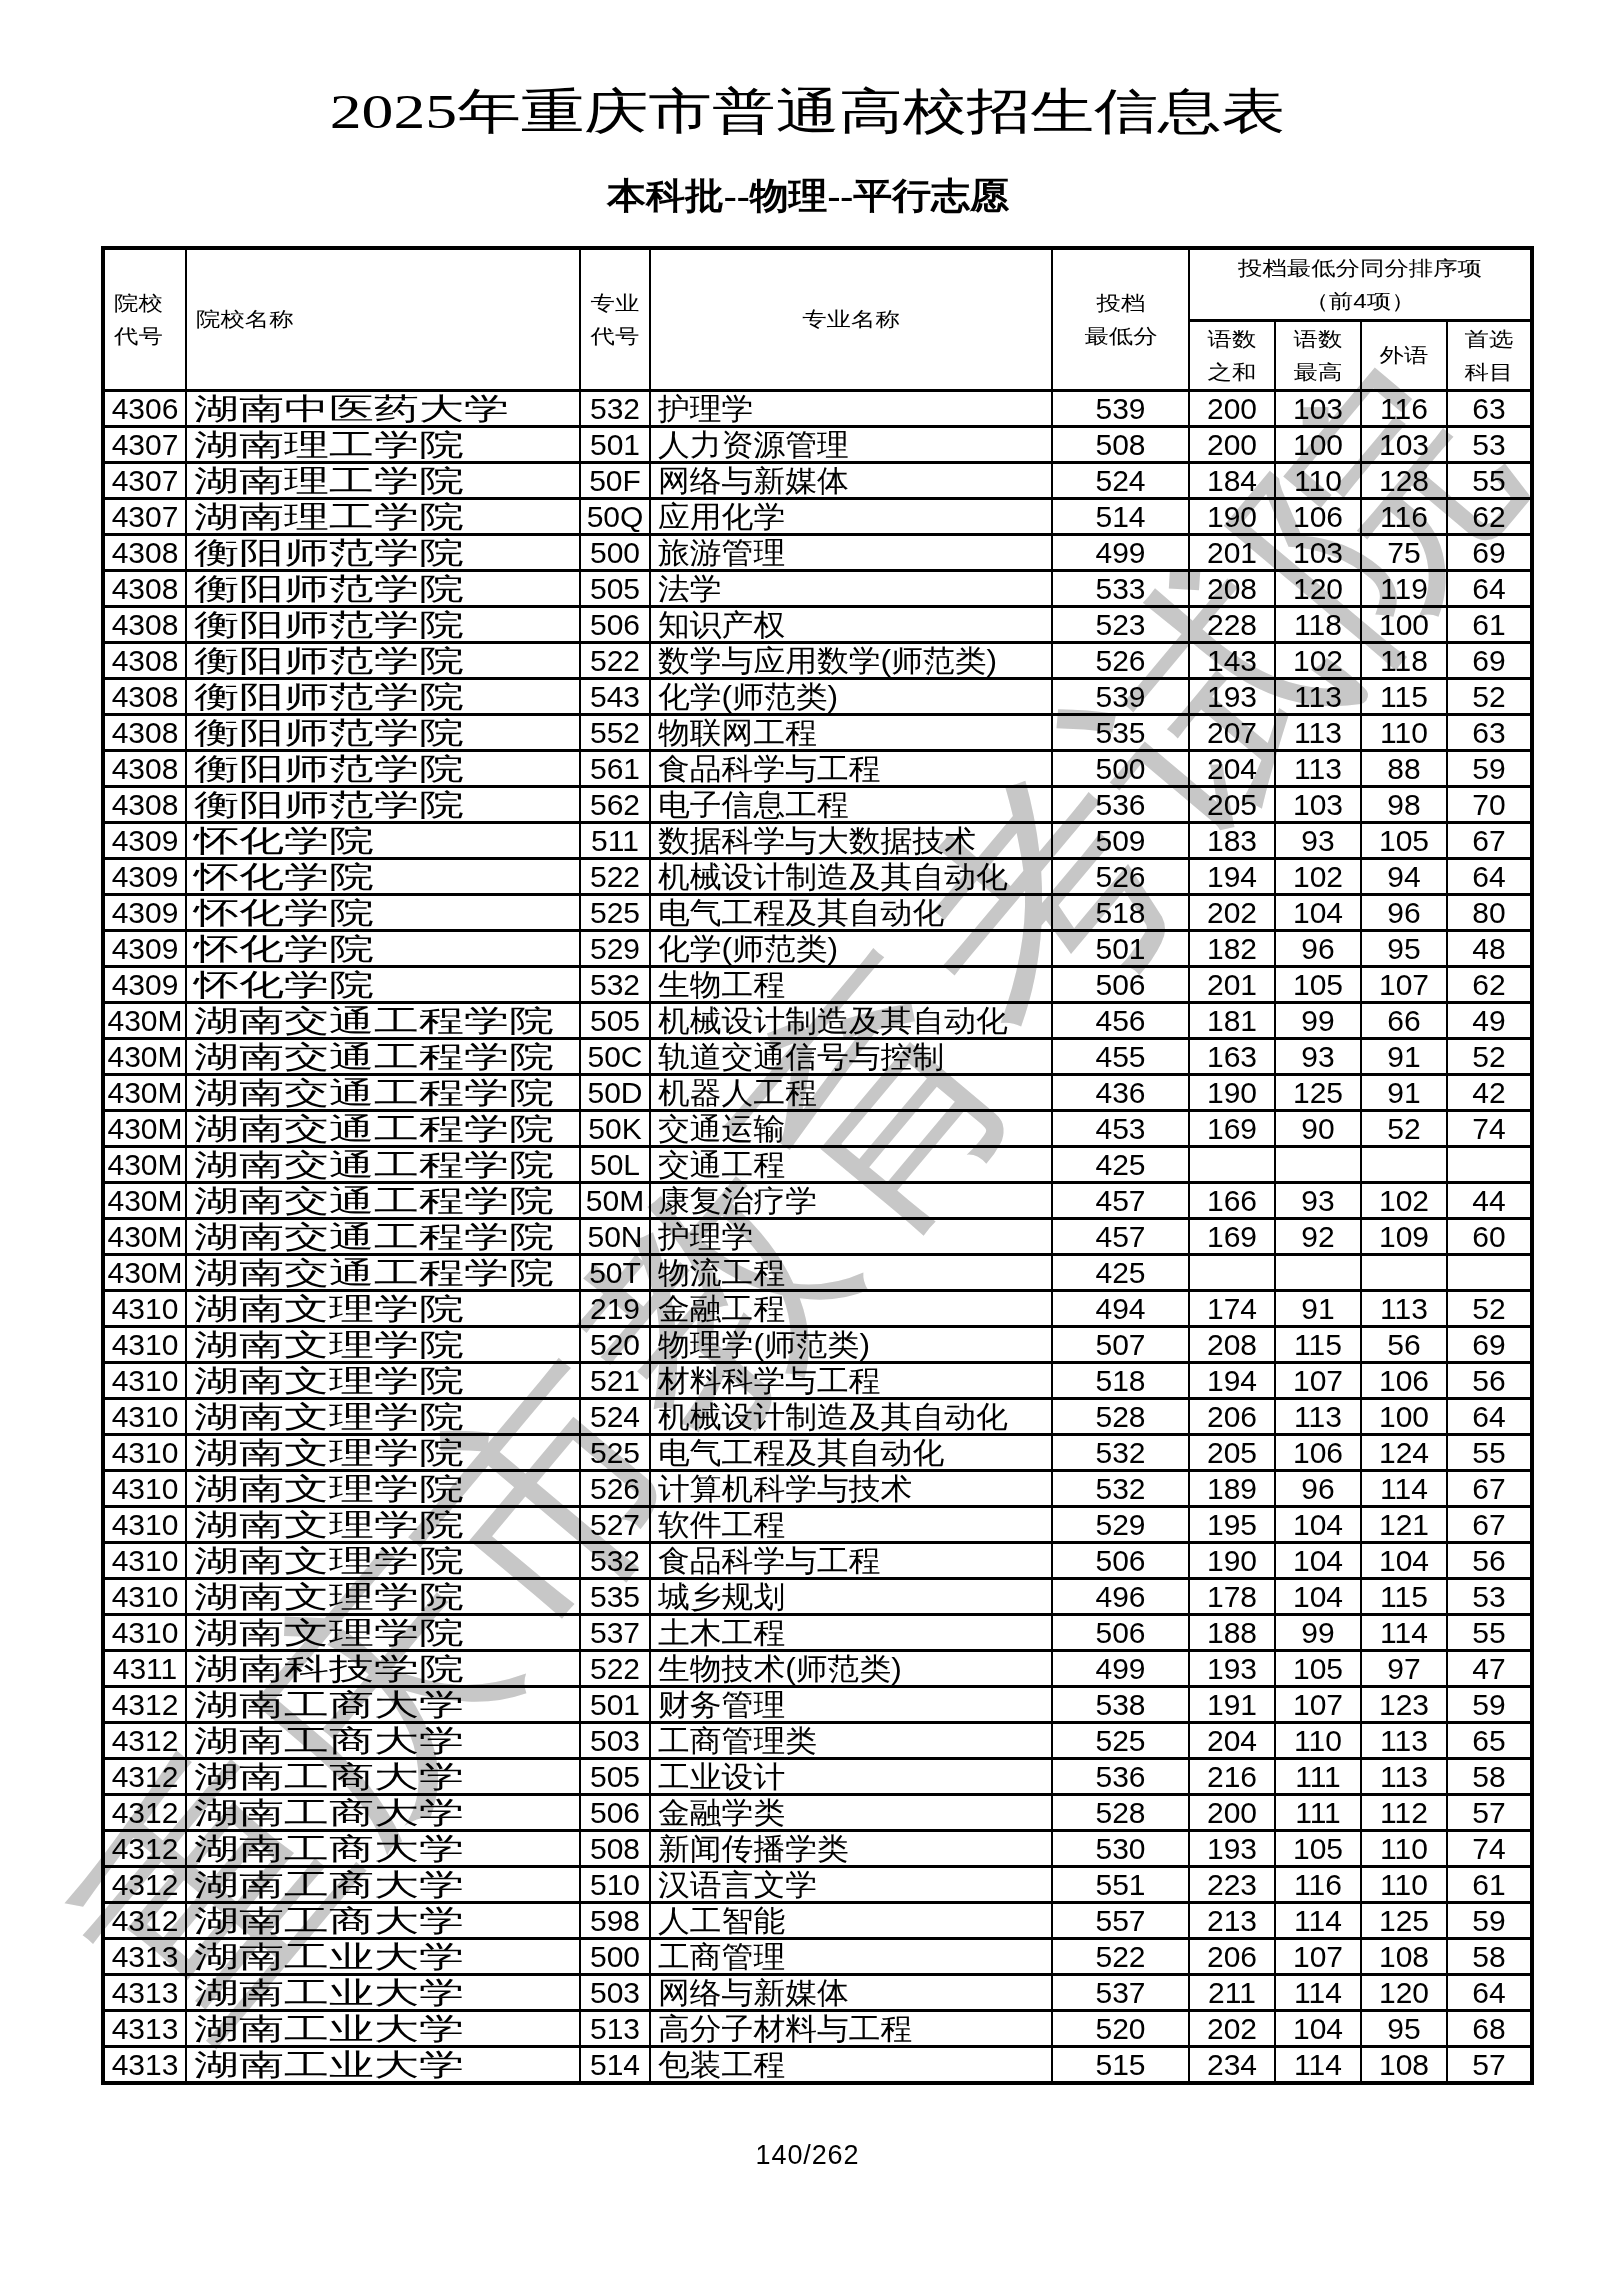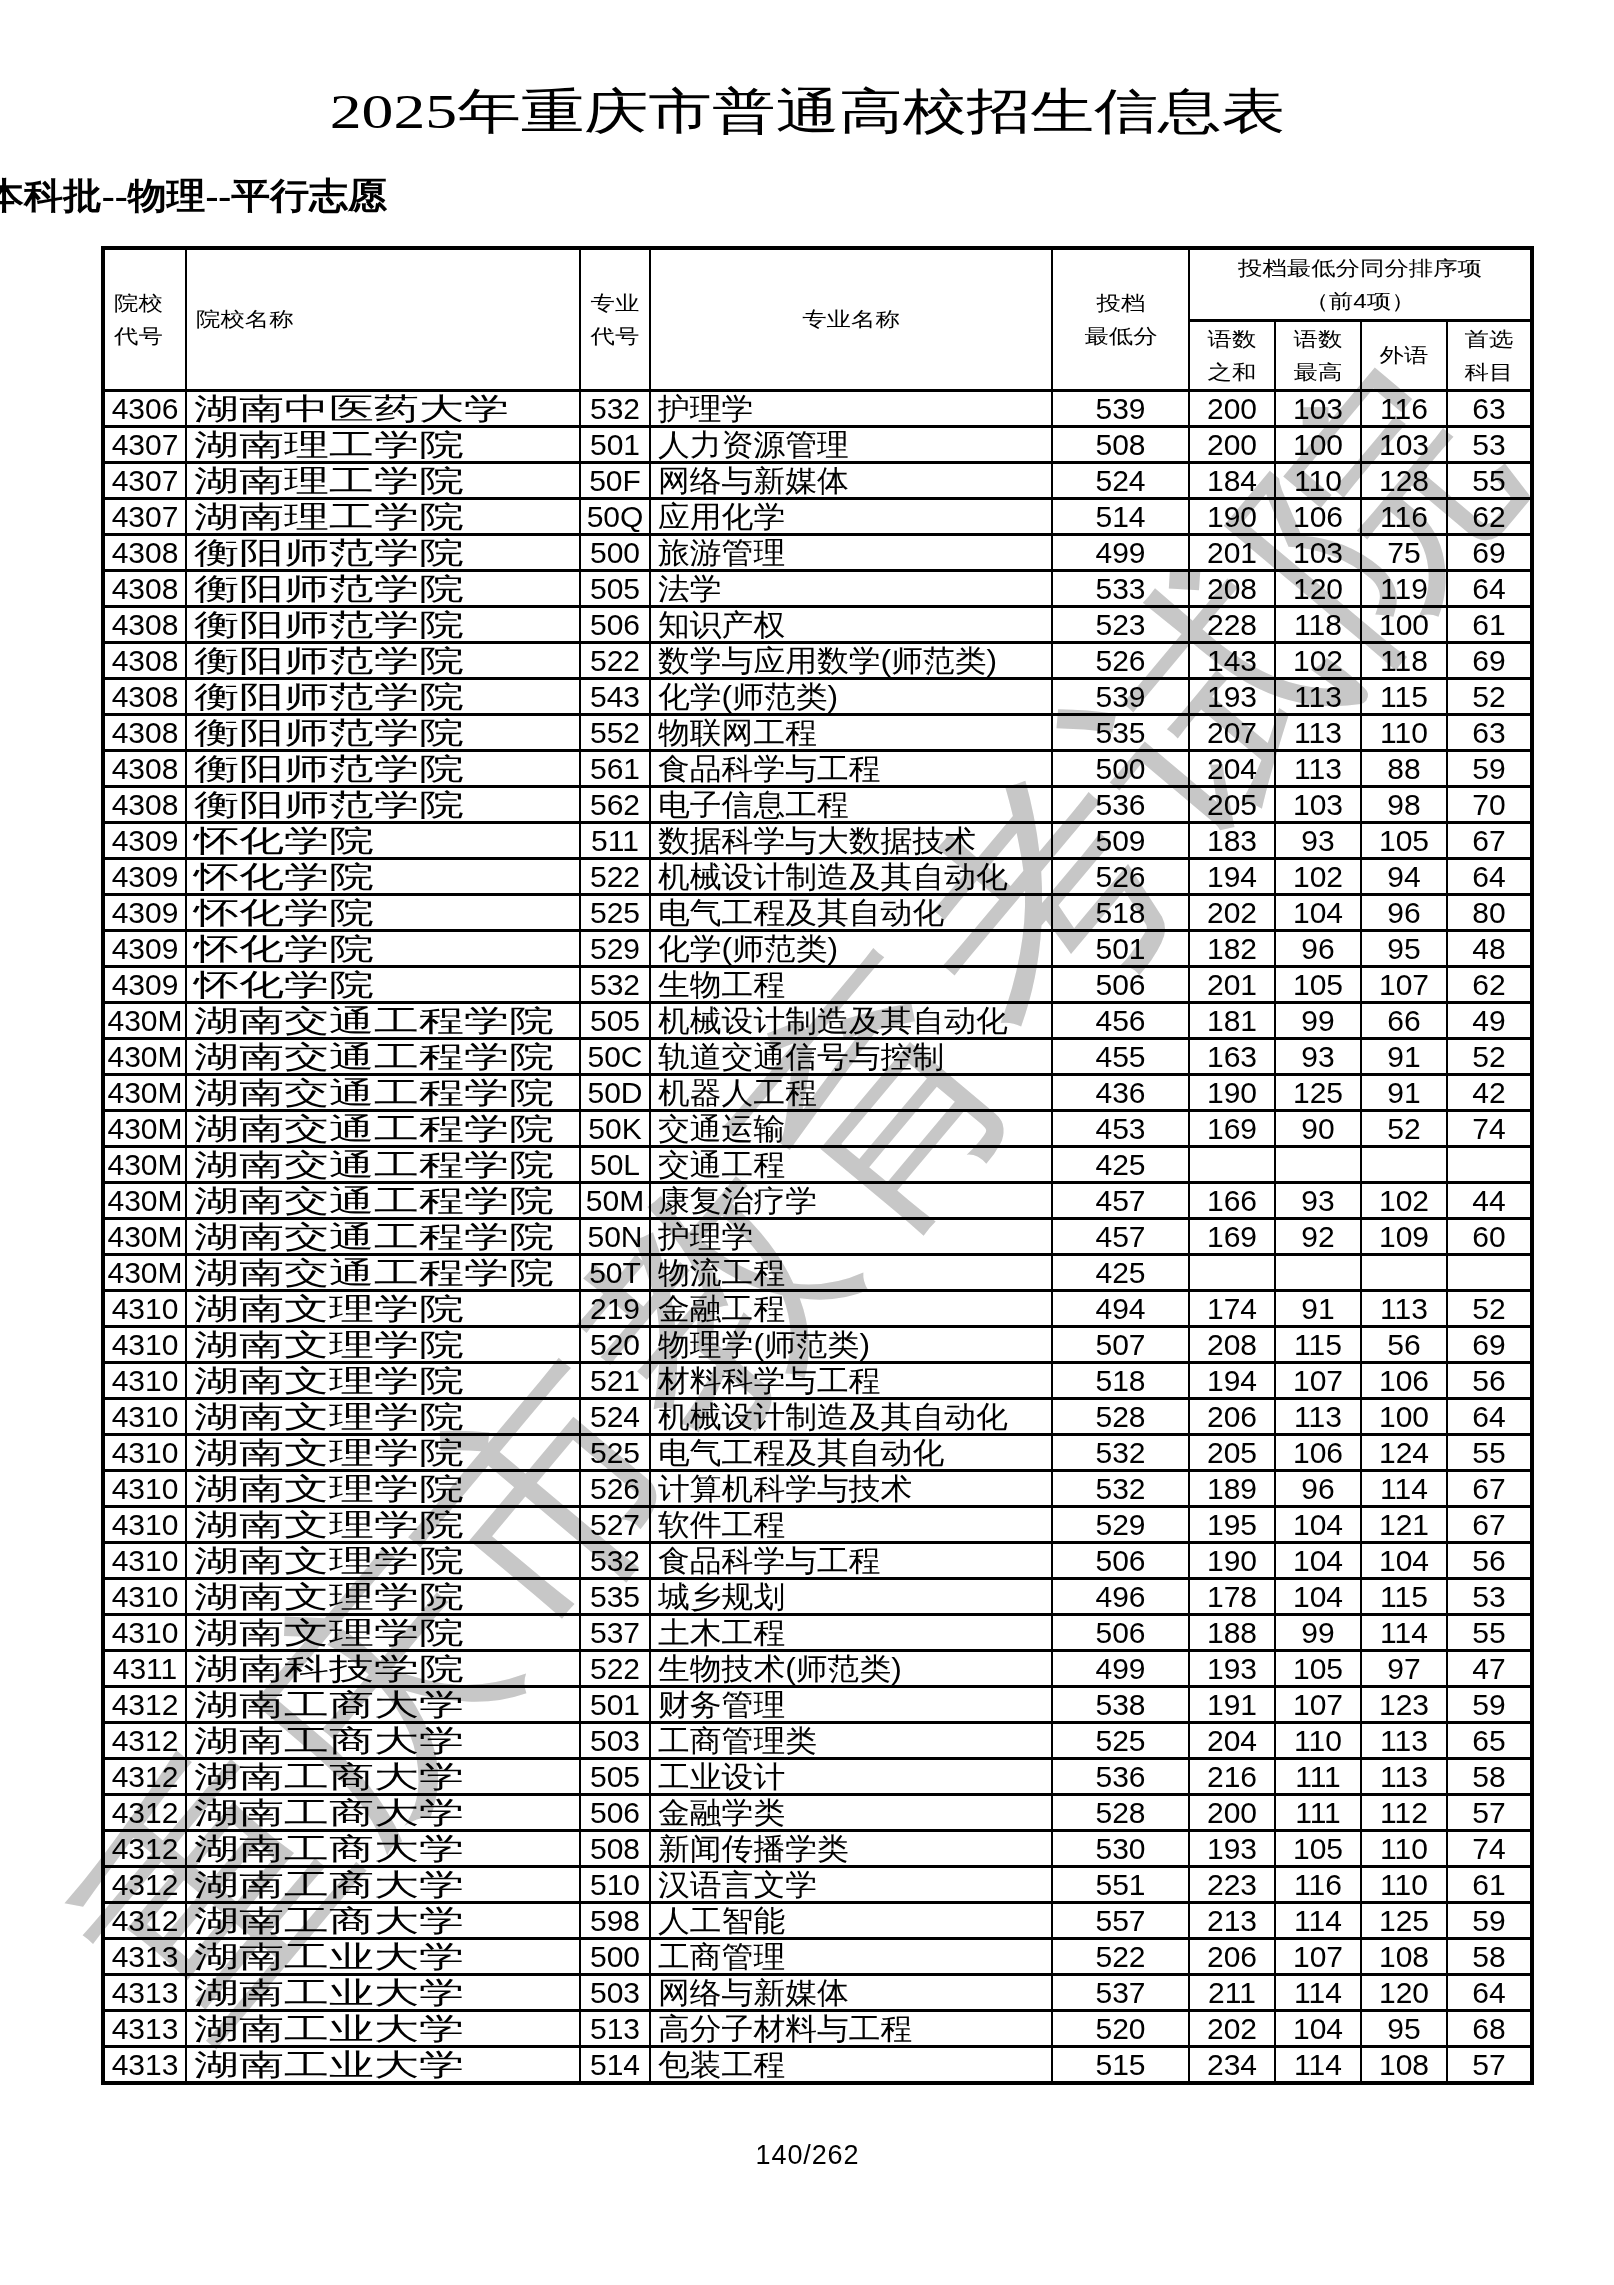--- a/index.html
+++ b/index.html
@@ -18,21 +18,21 @@
   }
   
   .layer{position:absolute;left:0;top:0;width:1615px;z-index:1;}
   .title{
     position:absolute;top:85px;width:100%;text-align:center;
     font-family:"Liberation Serif","DejaVu Serif",serif;
     font-size:49px;font-weight:normal;line-height:1.1;white-space:nowrap;
   }
   .title-inner{display:inline-block;transform:scaleX(1.3);transform-origin:center;}
   .subtitle{
-    position:absolute;top:177px;width:100%;text-align:left;
+    position:absolute;top:177px;width:100%;text-align:center;
     font-family:"Liberation Serif","DejaVu Serif",serif;
     font-size:36px;font-weight:bold;line-height:1.1;white-space:nowrap;
   }
   .subtitle-inner{display:inline-block;transform:scaleX(1.08);transform-origin:center;}
   
   .table-wrap{position:absolute;left:101px;top:246px;z-index:1;}
   table{border-collapse:collapse;table-layout:fixed;width:1427px;background:transparent;}
   th,td{
     border:2.7px solid #000;border-top-width:3.6px;border-bottom-width:3.6px;
     padding:0;overflow:hidden;vertical-align:middle;background:transparent;

